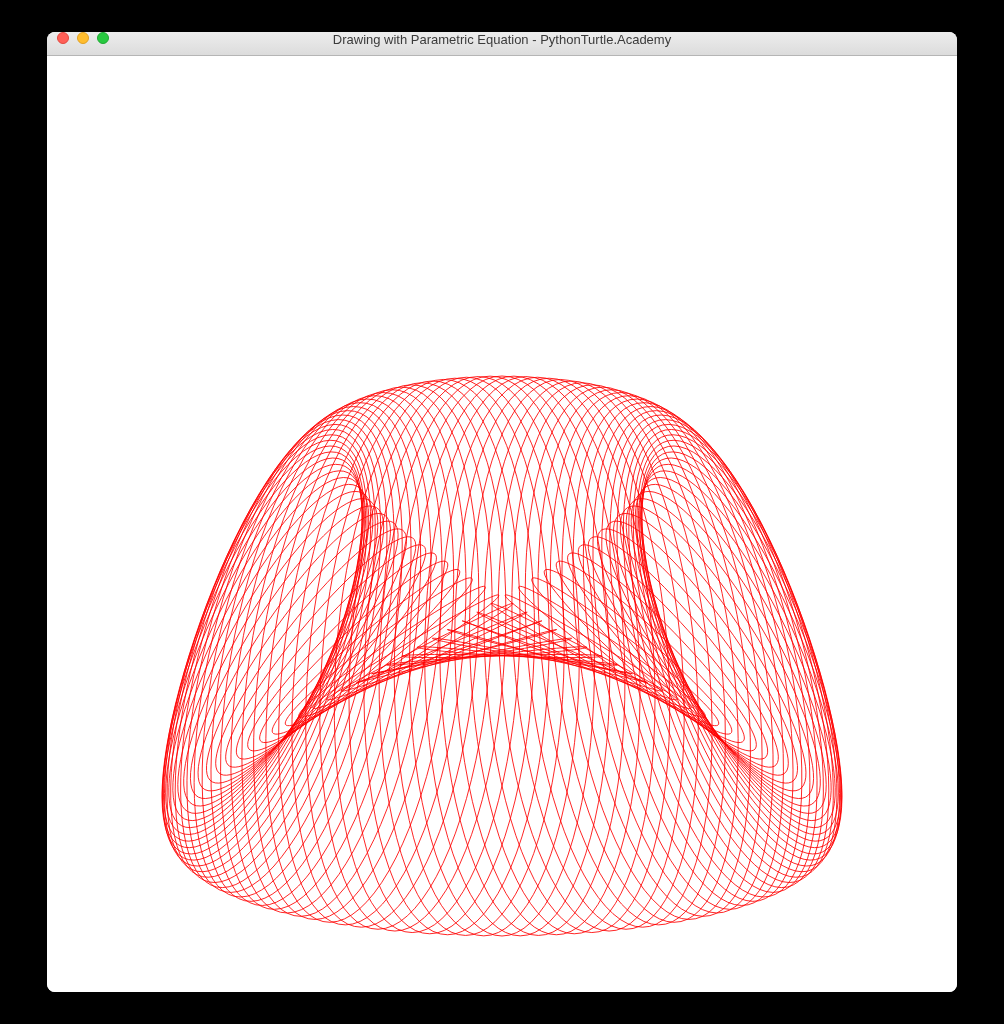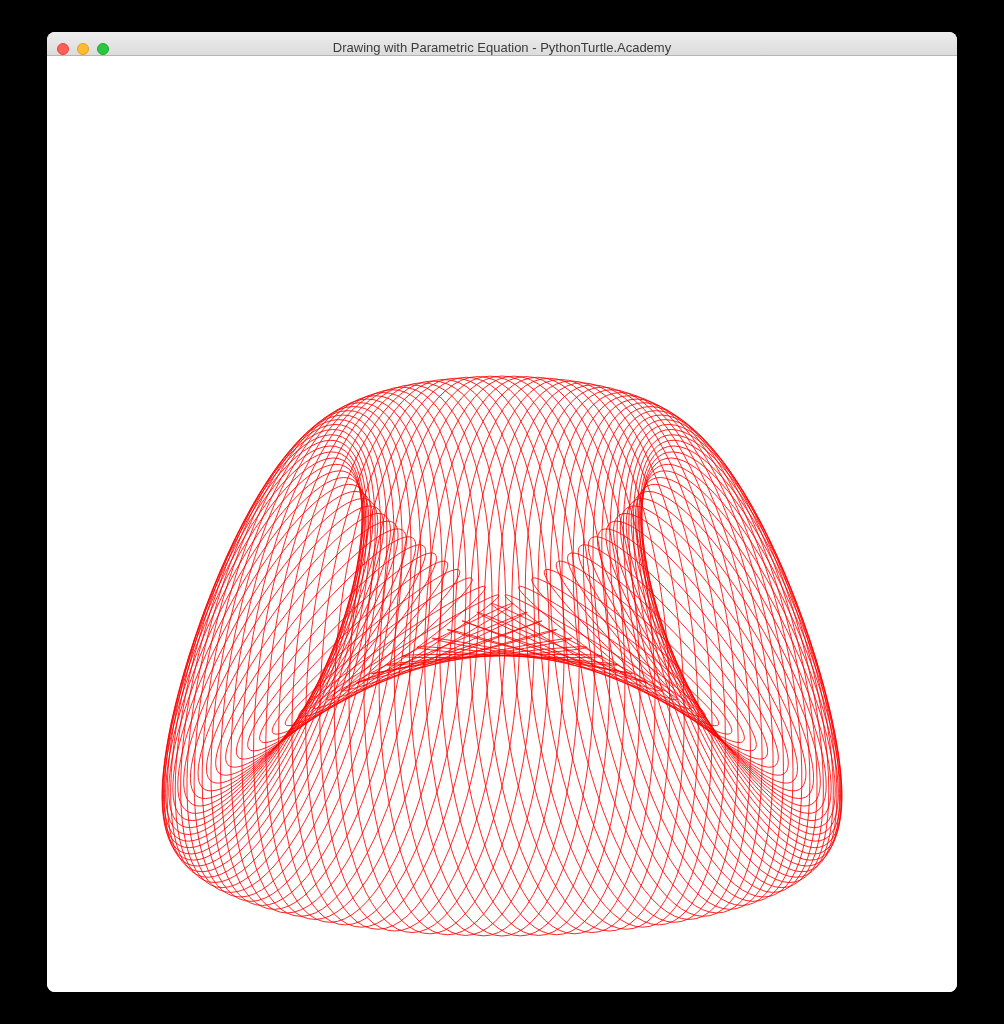--- a/index.html
+++ b/index.html
@@ -27,21 +27,21 @@
       box-shadow: 0 10px 40px rgba(0,0,0,0.5);
       display: flex;
       flex-direction: column;
     }
     
     .titlebar {
       height: 24px;
       background: linear-gradient(to bottom, #ededed, #dcdcdc);
       border-bottom: 1px solid #b5b5b5;
       display: flex;
-      align-items: flex-end;
+      align-items: flex-start;
       position: relative;
       flex-shrink: 0;
     }
     
     .traffic-lights {
       display: flex;
       align-items: center;
       gap: 8px;
       padding-left: 10px;
       position: absolute;

